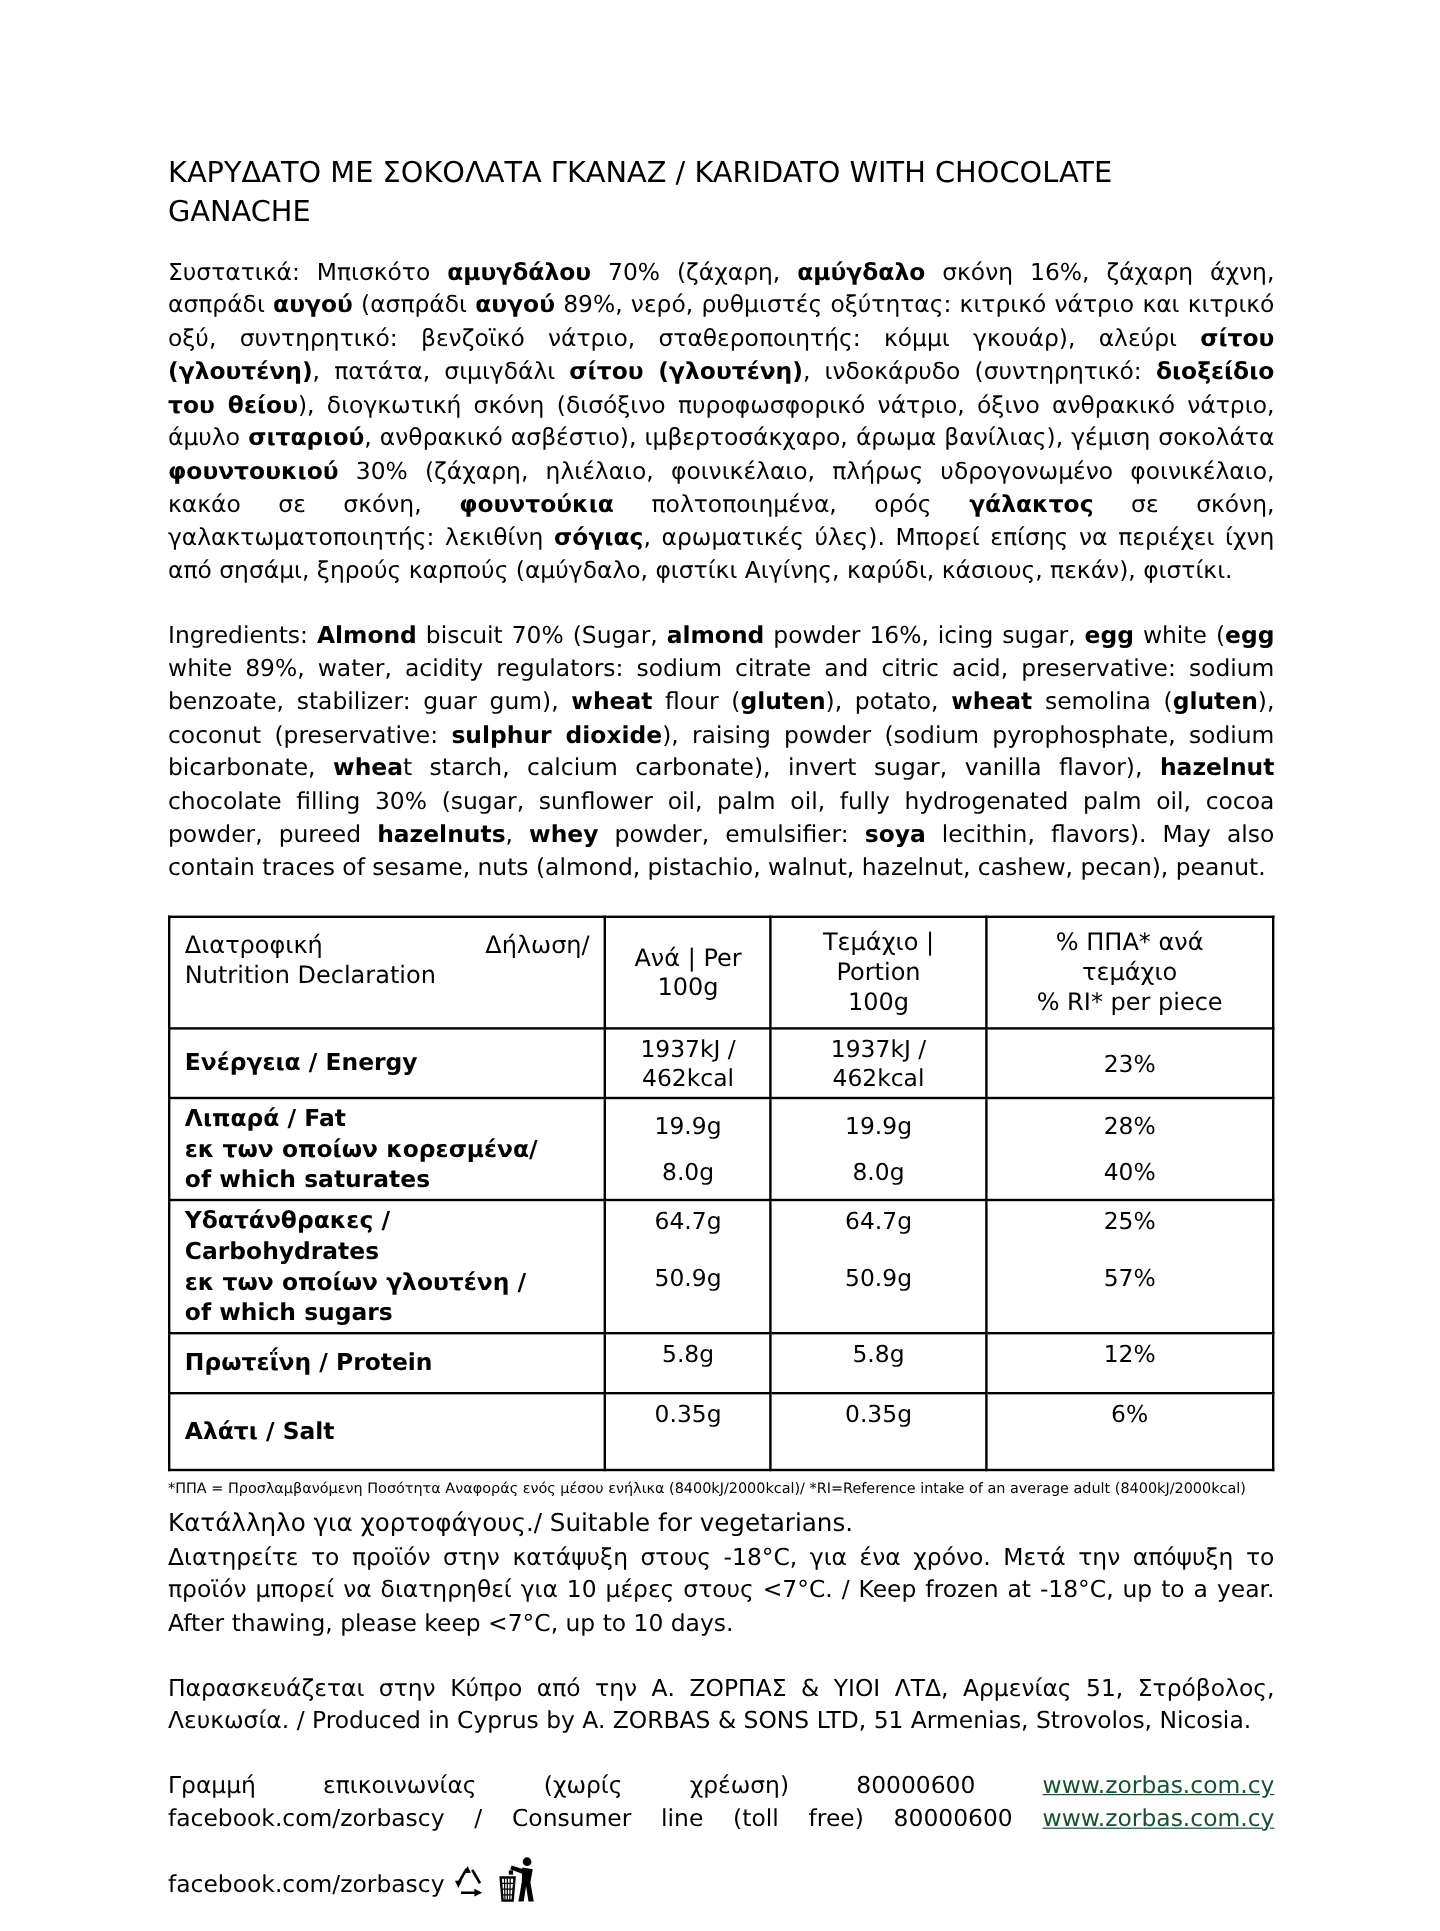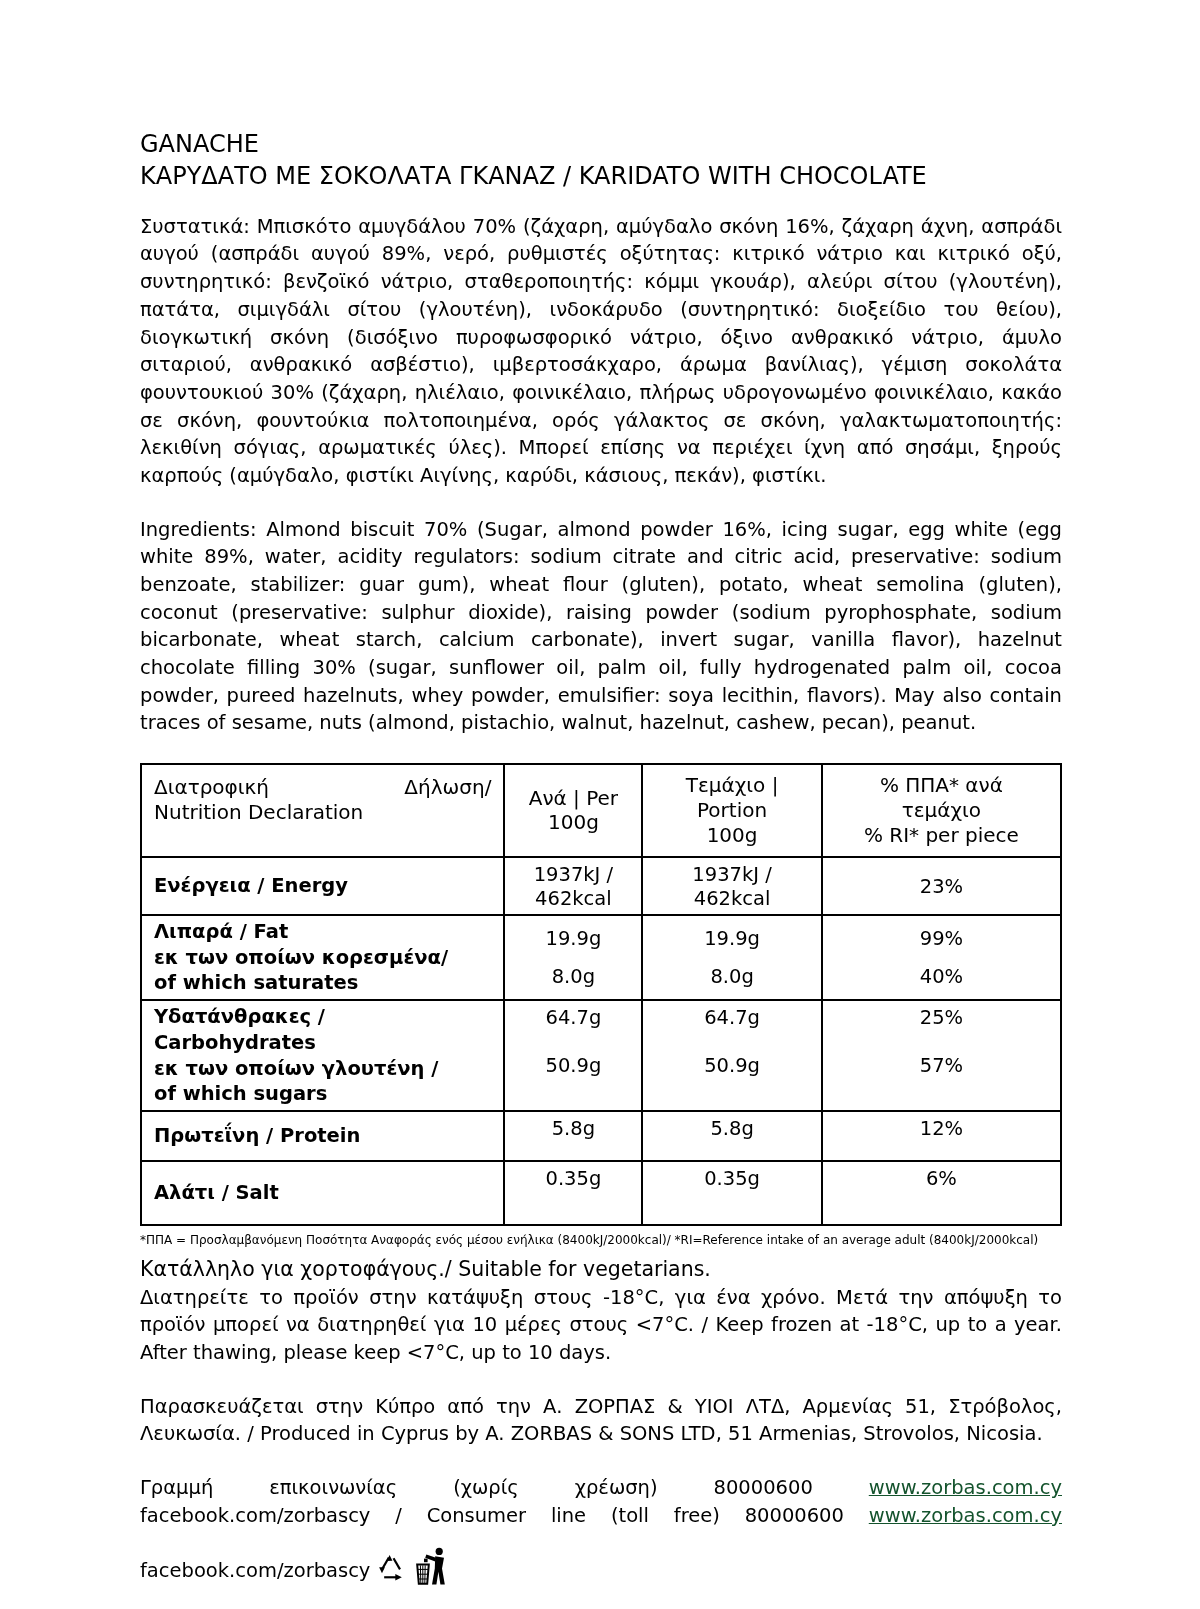--- a/index.html
+++ b/index.html
@@ -18,21 +18,21 @@
     font-size:24px;
     font-weight:400;
     line-height:1.35;
     margin:0 0 20px 0;
   }
   .title .ln{display:block;}
   p.para{
     margin:0 0 26px 0;
     text-align:justify;
   }
-  b{font-weight:normal;margin-top:10px;}
+  b{font-weight:bold;margin-top:10px;}
 
   
   table.ntable{
     border-collapse:collapse;
     width:100%;
     border:2px solid #000;
     font-size:19.5px;
     line-height:1.24;
   }
   .ntable th,.ntable td{border:2px solid #000;}
@@ -96,22 +96,22 @@
   }
   .fb-line{margin-top:16px;}
   .icn{vertical-align:-11px;margin-left:3px;}
 </style>
 </head>
 <body>
 
 <div class="page">
 
   <h1 class="title">
+      <div class="ln">ΚΑΡΥΔΑΤΟ ΜΕ ΣΟΚΟΛΑΤΑ ΓΚΑΝΑΖ / KARIDATO WITH CHOCOLATE</div>
       <div class="ln">GANACHE</div>
-      <div class="ln">ΚΑΡΥΔΑΤΟ ΜΕ ΣΟΚΟΛΑΤΑ ΓΚΑΝΑΖ / KARIDATO WITH CHOCOLATE</div>
     </h1>
 
   <p class="para">Συστατικά: Μπισκότο <b>αμυγδάλου</b> 70% (ζάχαρη, <b>αμύγδαλο</b> σκόνη 16%, ζάχαρη άχνη, ασπράδι <b>αυγού</b> (ασπράδι <b>αυγού</b> 89%, νερό, ρυθμιστές οξύτητας: κιτρικό νάτριο και κιτρικό οξύ, συντηρητικό: βενζοϊκό νάτριο, σταθεροποιητής: κόμμι γκουάρ), αλεύρι <b>σίτου (γλουτένη)</b>, πατάτα, σιμιγδάλι <b>σίτου (γλουτένη)</b>, ινδοκάρυδο (συντηρητικό: <b>διοξείδιο του θείου</b>), διογκωτική σκόνη (δισόξινο πυροφωσφορικό νάτριο, όξινο ανθρακικό νάτριο, άμυλο <b>σιταριού</b>, ανθρακικό ασβέστιο), ιμβερτοσάκχαρο, άρωμα βανίλιας), γέμιση σοκολάτα <b>φουντουκιού</b> 30% (ζάχαρη, ηλιέλαιο, φοινικέλαιο, πλήρως υδρογονωμένο φοινικέλαιο, κακάο σε σκόνη, <b>φουντούκια</b> πολτοποιημένα, ορός <b>γάλακτος</b> σε σκόνη, γαλακτωματοποιητής: λεκιθίνη <b>σόγιας</b>, αρωματικές ύλες). Μπορεί επίσης να περιέχει ίχνη από σησάμι, ξηρούς καρπούς (αμύγδαλο, φιστίκι Αιγίνης, καρύδι, κάσιους, πεκάν), φιστίκι.</p>
 
   <p class="para">Ingredients: <b>Almond</b> biscuit 70% (Sugar, <b>almond</b> powder 16%, icing sugar, <b>egg</b> white (<b>egg</b> white 89%, water, acidity regulators: sodium citrate and citric acid, preservative: sodium benzoate, stabilizer: guar gum), <b>wheat</b> flour (<b>gluten</b>), potato, <b>wheat</b> semolina (<b>gluten</b>), coconut (preservative: <b>sulphur dioxide</b>), raising powder (sodium pyrophosphate, sodium bicarbonate, <b>whea</b>t starch, calcium carbonate), invert sugar, vanilla flavor), <b>hazelnut</b> chocolate filling 30% (sugar, sunflower oil, palm oil, fully hydrogenated palm oil, cocoa powder, pureed <b>hazelnuts</b>, <b>whey</b> powder, emulsifier: <b>soya</b> lecithin, flavors). May also contain traces of sesame, nuts (almond, pistachio, walnut, hazelnut, cashew, pecan), peanut.</p>
 
   <table class="ntable">
     <colgroup>
       <col style="width:39.5%">
         <col style="width:15%">
@@ -165,21 +165,21 @@
           </td>
         <td class="v">
             <div class="ln">19.9g</div>
             <div class="ln">8.0g</div>
           </td>
         <td class="v">
             <div class="ln">19.9g</div>
             <div class="ln">8.0g</div>
           </td>
         <td class="v">
-            <div class="ln">99%</div>
+            <div class="ln">28%</div>
             <div class="ln">40%</div>
           </td>
       </tr>
       <tr class="row-carbs">
         <td class="label">
             <div class="ln">Υδατάνθρακες /</div>
             <div class="ln">Carbohydrates</div>
             <div class="ln">εκ των οποίων γλουτένη /</div>
             <div class="ln">of which sugars</div>
           </td>

